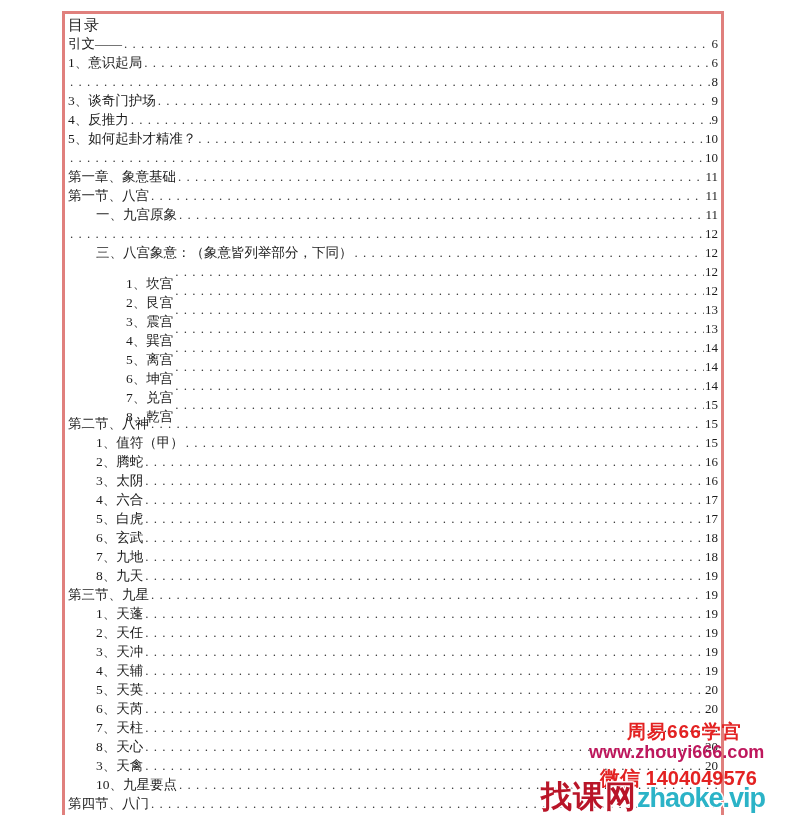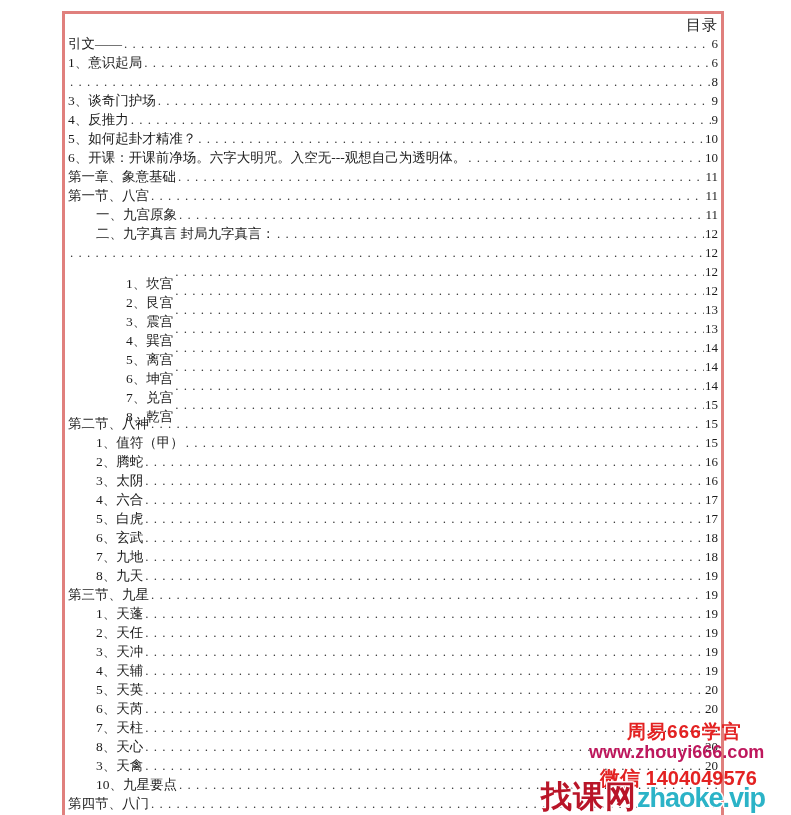--- a/index.html
+++ b/index.html
@@ -20,21 +20,21 @@
     left: 62px;
     top: 11px;
     width: 662px;
     height: 880px;
     box-sizing: border-box;
     border: 3px solid #e0807d;
     padding: 2px 3px 30px 3px;
     background: #ffffff;
   }
   .page-title {
-    text-align: right;
+    text-align: left;
     font-size: 15px;
     line-height: 18px;
     color: #1c1c1c;
     letter-spacing: 1px;
   }
   .toc-row {
     display: flex;
     align-items: center;
     height: 19px;
     line-height: 19px;
@@ -142,45 +142,44 @@
       <span class="toc-label">4、反推力</span>
       <span class="toc-dots">. . . . . . . . . . . . . . . . . . . . . . . . . . . . . . . . . . . . . . . . . . . . . . . . . . . . . . . . . . . . . . . . . . . . . . . . . . . . . . . . . . . . . . . . . . . . . . . . . . . . . . . . . . . . . . . . . . . . . . . . . . . . . . . . . . . . . . . . . . . . . . . . . . . . . . . . . . . . . . . . . . . . . . . . . . . . . . . . . . . . </span>
       <span class="toc-page">9</span>
     </div>
         <div class="toc-row indent-0">
       <span class="toc-label">5、如何起卦才精准？</span>
       <span class="toc-dots">. . . . . . . . . . . . . . . . . . . . . . . . . . . . . . . . . . . . . . . . . . . . . . . . . . . . . . . . . . . . . . . . . . . . . . . . . . . . . . . . . . . . . . . . . . . . . . . . . . . . . . . . . . . . . . . . . . . . . . . . . . . . . . . . . . . . . . . . . . . . . . . . . . . . . . . . . . . . . . . . . . . . . . . . . . . . . . . . . . . . </span>
       <span class="toc-page">10</span>
     </div>
         <div class="toc-row indent-0">
-      <span class="toc-label">6、开课：开课前净场。六字大明咒。入空无---观想自己为透明体。</span>
       <span class="toc-dots">. . . . . . . . . . . . . . . . . . . . . . . . . . . . . . . . . . . . . . . . . . . . . . . . . . . . . . . . . . . . . . . . . . . . . . . . . . . . . . . . . . . . . . . . . . . . . . . . . . . . . . . . . . . . . . . . . . . . . . . . . . . . . . . . . . . . . . . . . . . . . . . . . . . . . . . . . . . . . . . . . . . . . . . . . . . . . . . . . . . . </span>
       <span class="toc-page">10</span>
     </div>
         <div class="toc-row indent-0">
       <span class="toc-label">第一章、象意基础</span>
       <span class="toc-dots">. . . . . . . . . . . . . . . . . . . . . . . . . . . . . . . . . . . . . . . . . . . . . . . . . . . . . . . . . . . . . . . . . . . . . . . . . . . . . . . . . . . . . . . . . . . . . . . . . . . . . . . . . . . . . . . . . . . . . . . . . . . . . . . . . . . . . . . . . . . . . . . . . . . . . . . . . . . . . . . . . . . . . . . . . . . . . . . . . . . . </span>
       <span class="toc-page">11</span>
     </div>
         <div class="toc-row indent-0">
       <span class="toc-label">第一节、八宫</span>
       <span class="toc-dots">. . . . . . . . . . . . . . . . . . . . . . . . . . . . . . . . . . . . . . . . . . . . . . . . . . . . . . . . . . . . . . . . . . . . . . . . . . . . . . . . . . . . . . . . . . . . . . . . . . . . . . . . . . . . . . . . . . . . . . . . . . . . . . . . . . . . . . . . . . . . . . . . . . . . . . . . . . . . . . . . . . . . . . . . . . . . . . . . . . . . </span>
       <span class="toc-page">11</span>
     </div>
         <div class="toc-row indent-1">
       <span class="toc-label">一、九宫原象</span>
       <span class="toc-dots">. . . . . . . . . . . . . . . . . . . . . . . . . . . . . . . . . . . . . . . . . . . . . . . . . . . . . . . . . . . . . . . . . . . . . . . . . . . . . . . . . . . . . . . . . . . . . . . . . . . . . . . . . . . . . . . . . . . . . . . . . . . . . . . . . . . . . . . . . . . . . . . . . . . . . . . . . . . . . . . . . . . . . . . . . . . . . . . . . . . . </span>
       <span class="toc-page">11</span>
     </div>
         <div class="toc-row indent-1">
-      <span class="toc-label">二、九字真言 封局九字真言：</span>
       <span class="toc-dots">. . . . . . . . . . . . . . . . . . . . . . . . . . . . . . . . . . . . . . . . . . . . . . . . . . . . . . . . . . . . . . . . . . . . . . . . . . . . . . . . . . . . . . . . . . . . . . . . . . . . . . . . . . . . . . . . . . . . . . . . . . . . . . . . . . . . . . . . . . . . . . . . . . . . . . . . . . . . . . . . . . . . . . . . . . . . . . . . . . . . </span>
       <span class="toc-page">12</span>
     </div>
         <div class="toc-row indent-1">
+      <span class="toc-label">三、八宫象意：（象意皆列举部分，下同）</span>
       <span class="toc-dots">. . . . . . . . . . . . . . . . . . . . . . . . . . . . . . . . . . . . . . . . . . . . . . . . . . . . . . . . . . . . . . . . . . . . . . . . . . . . . . . . . . . . . . . . . . . . . . . . . . . . . . . . . . . . . . . . . . . . . . . . . . . . . . . . . . . . . . . . . . . . . . . . . . . . . . . . . . . . . . . . . . . . . . . . . . . . . . . . . . . . </span>
       <span class="toc-page">12</span>
     </div>
         <div class="toc-row indent-2">
       <span class="toc-label">1、坎宫</span>
       <span class="toc-dots">. . . . . . . . . . . . . . . . . . . . . . . . . . . . . . . . . . . . . . . . . . . . . . . . . . . . . . . . . . . . . . . . . . . . . . . . . . . . . . . . . . . . . . . . . . . . . . . . . . . . . . . . . . . . . . . . . . . . . . . . . . . . . . . . . . . . . . . . . . . . . . . . . . . . . . . . . . . . . . . . . . . . . . . . . . . . . . . . . . . . </span>
       <span class="toc-page">12</span>
     </div>
         <div class="toc-row indent-2">
       <span class="toc-label">2、艮宫</span>

